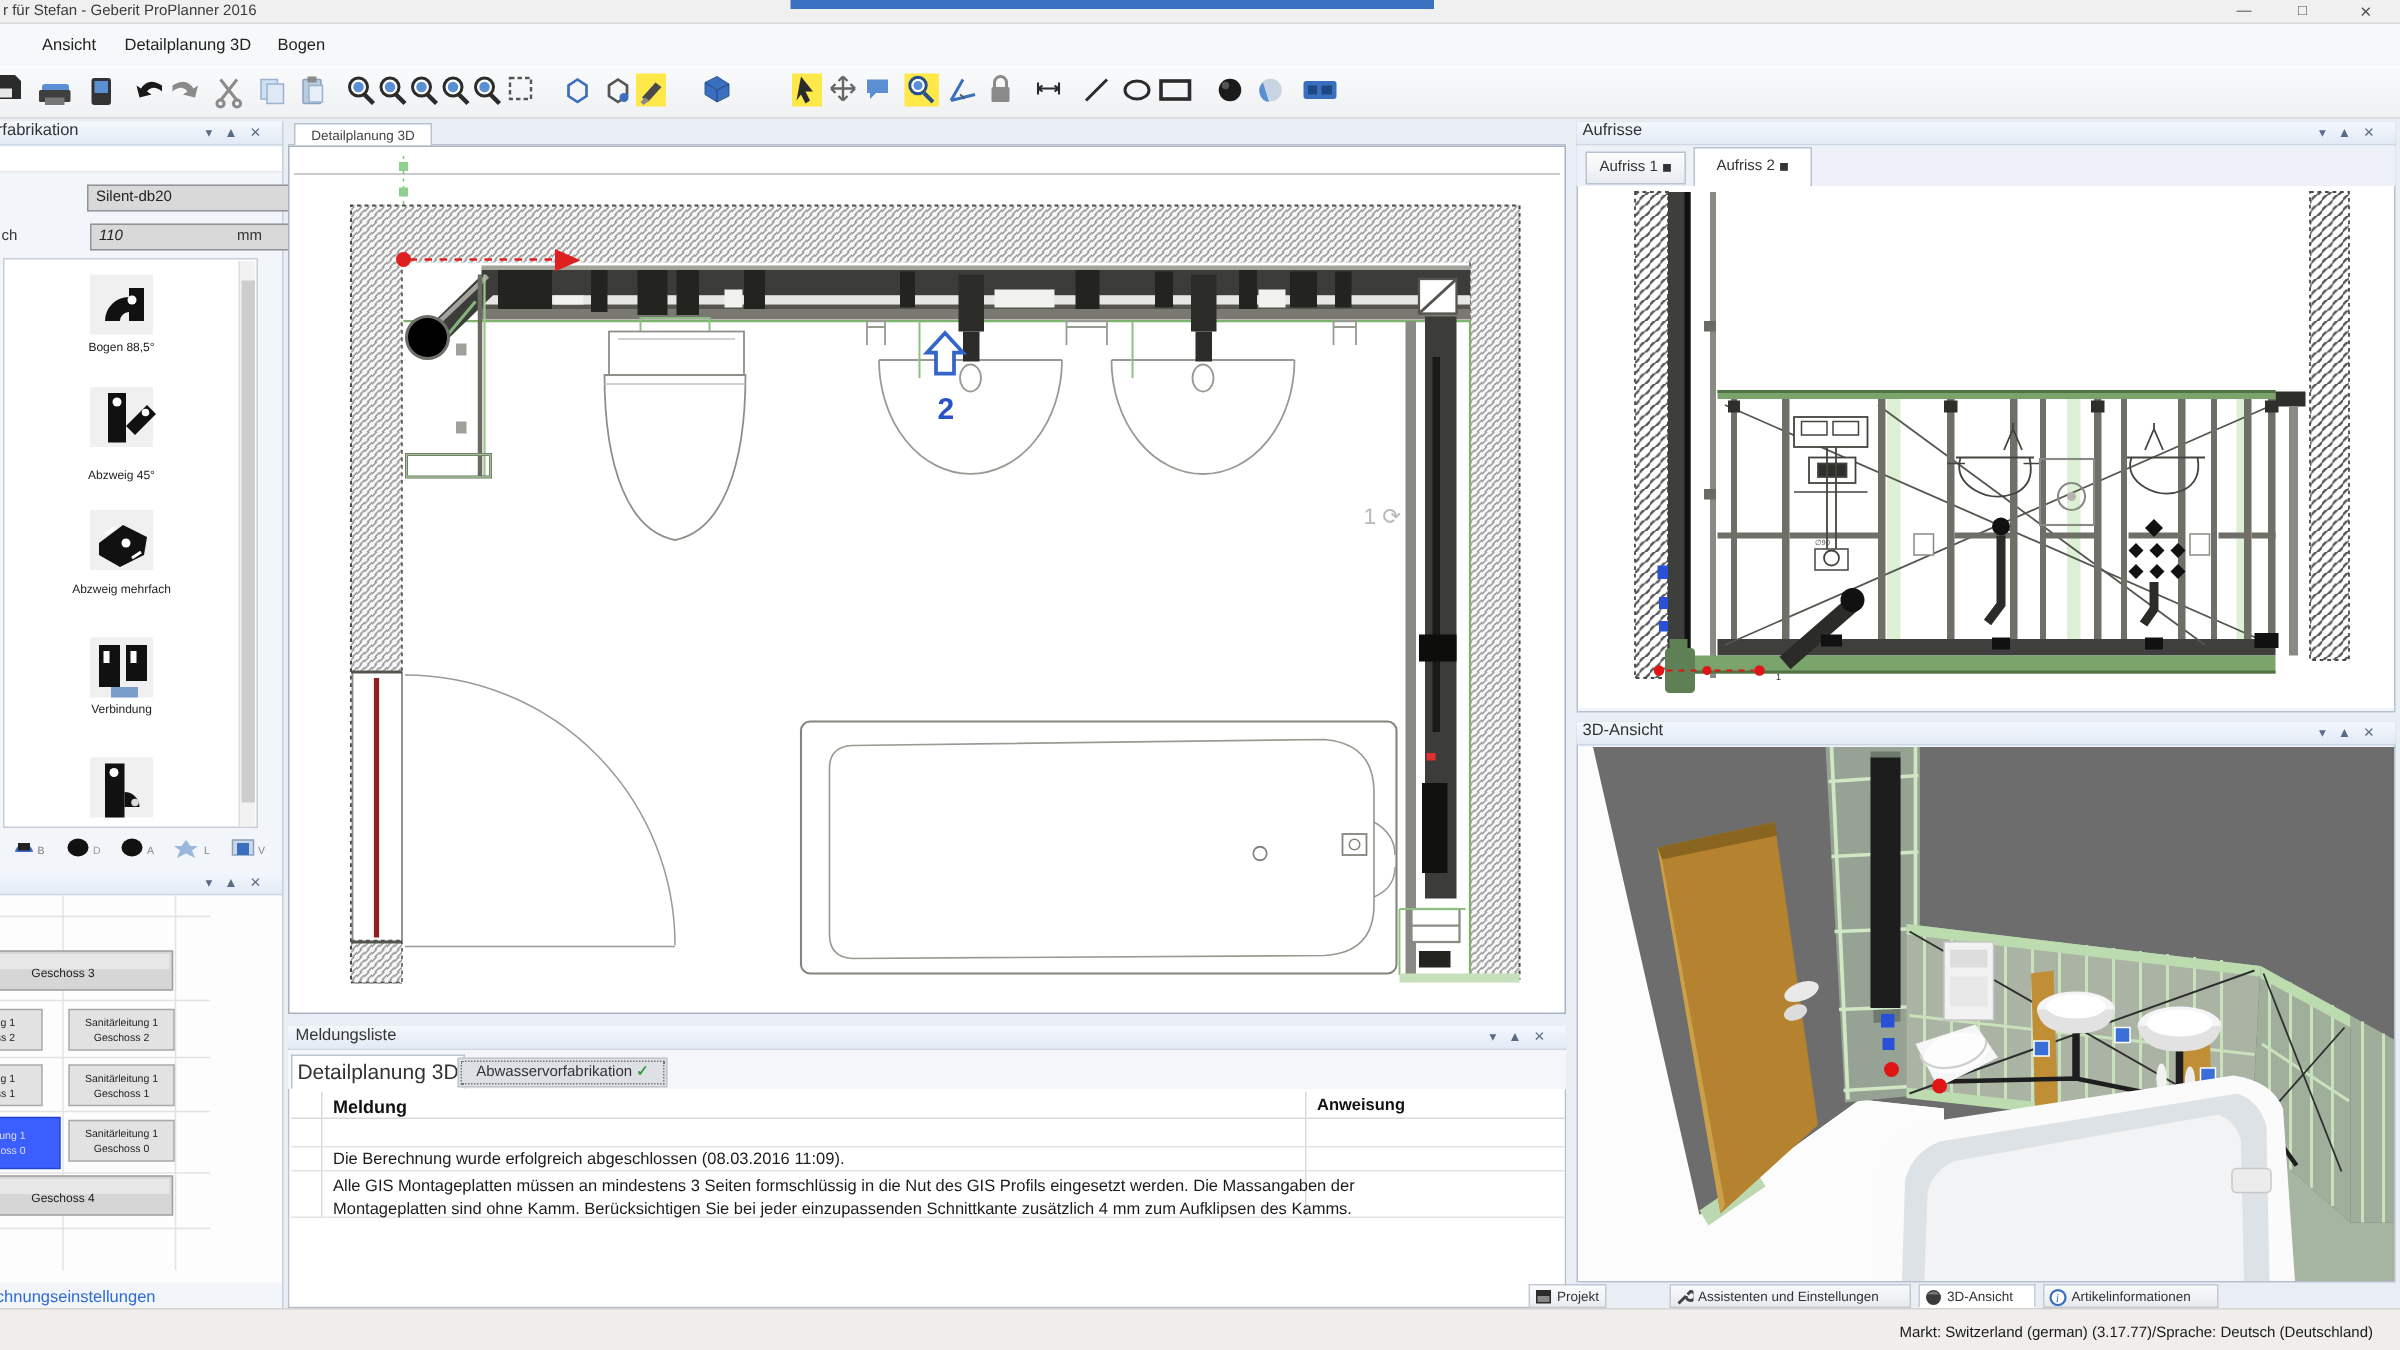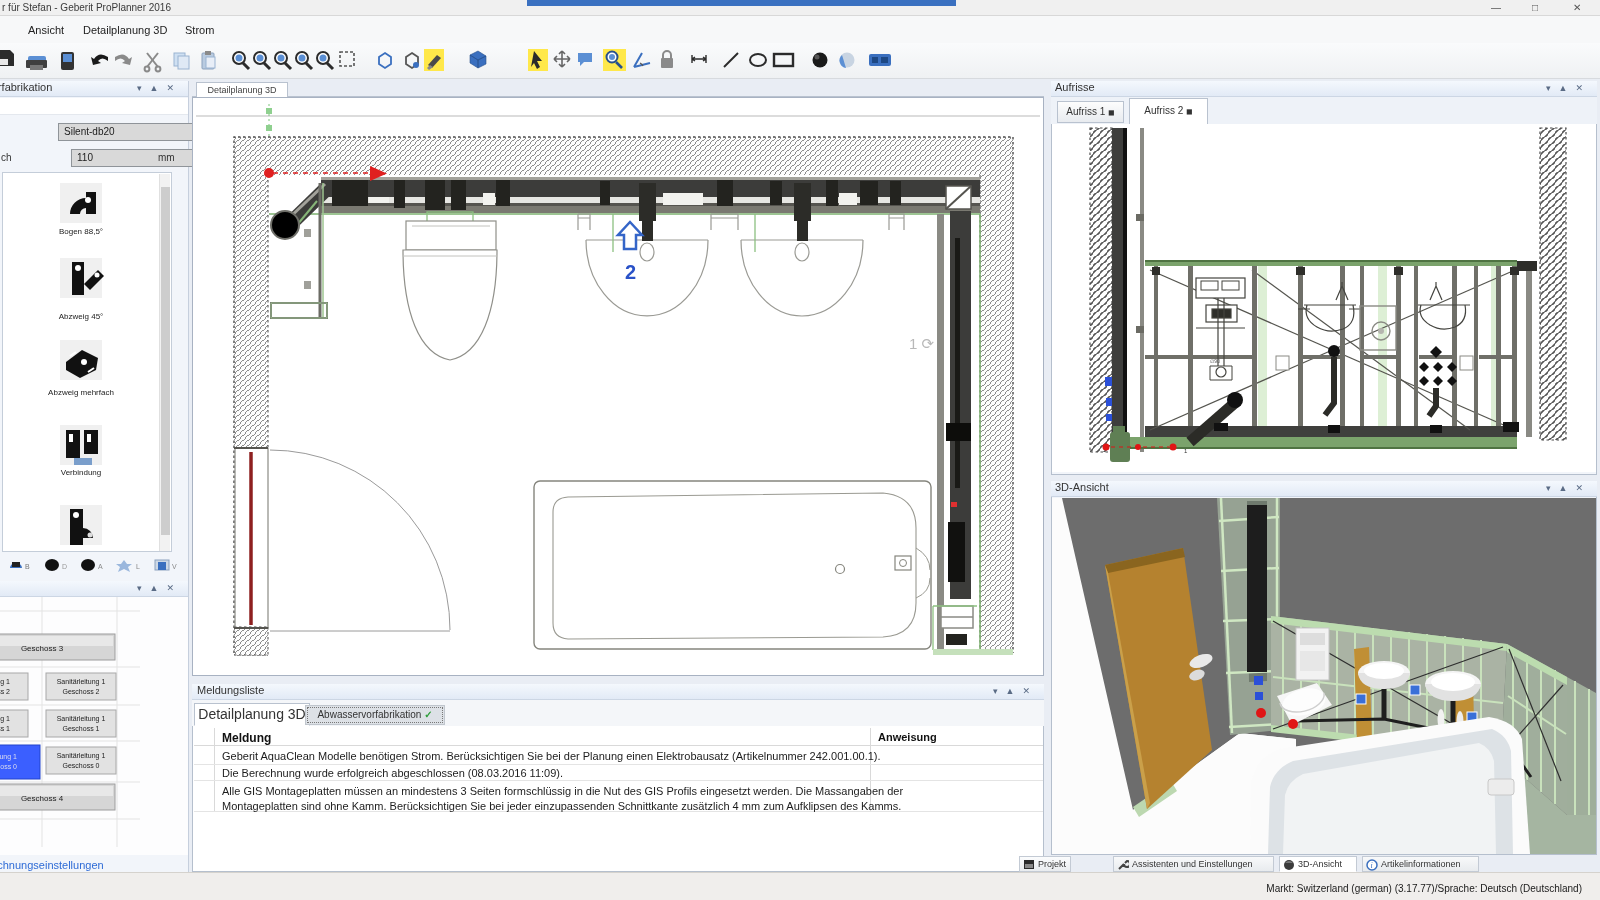--- a/index.html
+++ b/index.html
@@ -50,21 +50,21 @@
   <div class="abs" id="titletext">r für Stefan - Geberit ProPlanner 2016</div>
   <div class="abs" id="bluebar"></div>
   <div class="abs winbtn" style="left:1491px;">—</div>
   <div class="abs winbtn" style="left:1532px;">□</div>
   <div class="abs winbtn" style="left:1573px;">✕</div>
 
   <div class="abs" id="menubar"></div>
 
   <div class="abs menuitem" style="left:28px;">Ansicht</div>
   <div class="abs menuitem" style="left:83px;">Detailplanung 3D</div>
-  <div class="abs menuitem" style="left:185px;">Strom</div>
+  <div class="abs menuitem" style="left:185px;">Bogen</div>
 
   <div class="abs" id="toolbar"></div>
   <div class="abs" id="toolicons" style="left:0; top:43px;">
   <svg width="960" height="36">
 
     <path d="M-4,50 v-16 h14 l4,4 v12 z" fill="#2b2b2b" transform="translate(0,-27)"></path>
     <rect x="-1" y="16" width="9" height="6" fill="#e8e8e8"></rect>
 
     <rect x="28" y="13" width="18" height="6" rx="2" fill="#5b8fd4"></rect>
     <rect x="26" y="17" width="21" height="8" rx="1" fill="#3f3f3f"></rect>
@@ -151,21 +151,21 @@
   </svg>
   </div>
 
   <div class="abs" id="leftpanel"></div>
   <div class="abs phead" style="left:0; top:81px; width:188px; height:16px;">
     <span style="position:relative; left:-62px;">Abwasservorfabrikation</span>
     <span class="pbtns">▾▲✕</span>
   </div>
   <div class="abs" style="left:0; top:98px; width:188px; height:17px; background:#fff; border-bottom:1px solid #e4e8ee;"></div>
   <div class="dd" style="left:22px; top:123px; width:156px; height:18px;">Silent-db20<span class="ddarrow"></span></div>
-  <div class="dd" style="left:35px; top:149px; width:154px; height:18px;">110<span class="ddarrow"></span></div>
+  <div class="dd" style="left:24px; top:149px; width:154px; height:18px;font-style:italic;">110<span class="ddarrow"></span></div>
   <div class="abs" style="left:158px; top:152px; font-size:10px; color:#333;">mm</div>
   <div class="abs" style="left:1px; top:152px; font-size:10px; color:#333;">ch</div>
   <div class="abs" id="palette">
     <div id="palscroll">
         <div id="palthumb"></div>
       </div>
   </div>
   <div class="abs" id="palitems">
     <svg class="abs" style="left:0px; top:172px;" width="160" height="380">
       <g>
@@ -417,21 +417,20 @@
   <div class="abs mtab" style="left:305px; top:705px; width:140px; height:20px; background:#dde1e6; outline:1px dotted #777; outline-offset:-3px; border:1px solid #c0c6cd; font-size:10px; color:#333; line-height:18px; text-align:center;">Abwasservorfabrikation <span style="color:#2e9e3a; font-weight:bold;">✓</span></div>
   <div class="abs" style="left:193px; top:726px; width:850px; height:145px; background:#fff;"></div>
   <div class="abs" style="left:214px; top:728px; width:1px; height:84px; background:#d9d9d9;"></div>
   <div class="abs" style="left:870px; top:728px; width:1px; height:84px; background:#d9d9d9;"></div>
   <div class="abs" style="left:222px; top:731px; font-size:12px; color:#111; font-weight:bold;">Meldung</div>
   <div class="abs" style="left:878px; top:731px; font-size:11px; color:#111; font-weight:bold;">Anweisung</div>
   <div class="abs" style="left:194px; top:745px; width:849px; height:1px; background:#d9d9d9;"></div>
   <div class="abs" style="left:194px; top:764px; width:849px; height:1px; background:#e4e4e4;"></div>
   <div class="abs" style="left:194px; top:780px; width:849px; height:1px; background:#e4e4e4;"></div>
   <div class="abs" style="left:194px; top:811px; width:849px; height:1px; background:#e4e4e4;"></div>
-  <div class="abs mrow" style="left:222px; top:750px;">Geberit AquaClean Modelle benötigen Strom. Berücksichtigen Sie bei der Planung einen Elektrobausatz (Artikelnummer 242.001.00.1).</div>
   <div class="abs mrow" style="left:222px; top:767px;">Die Berechnung wurde erfolgreich abgeschlossen (08.03.2016 11:09).</div>
   <div class="abs mrow" style="left:222px; top:784px; line-height:15px;">Alle GIS Montageplatten müssen an mindestens 3 Seiten formschlüssig in die Nut des GIS Profils eingesetzt werden. Die Massangaben der<br>Montageplatten sind ohne Kamm. Berücksichtigen Sie bei jeder einzupassenden Schnittkante zusätzlich 4 mm zum Aufklipsen des Kamms.</div>
 
   <div class="abs" id="aufrisse"></div>
   <div class="abs phead" style="left:1051px; top:81px; width:546px; height:16px;">
     <span style="margin-left:4px;">Aufrisse</span>
     <span class="pbtns">▾▲✕</span>
   </div>
   <div class="abs" style="left:1051px; top:97px; width:546px; height:27px; background:#eef2f8;"></div>
   <div class="abs" style="left:1057px; top:101px; width:67px; height:22px; background:linear-gradient(#fdfdfd,#e8ebef); border:1px solid #b9c2cf; font-size:10px; color:#333; text-align:center; line-height:20px;">Aufriss 1 <span style="font-size:8px;">◼</span></div>

